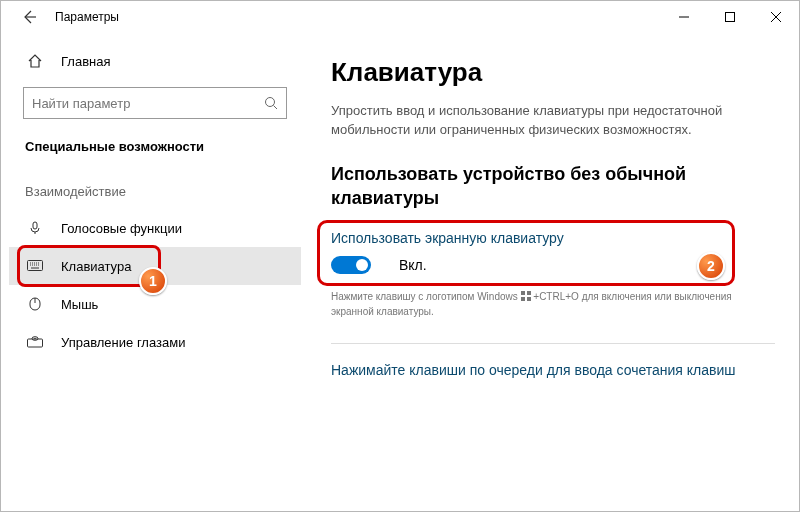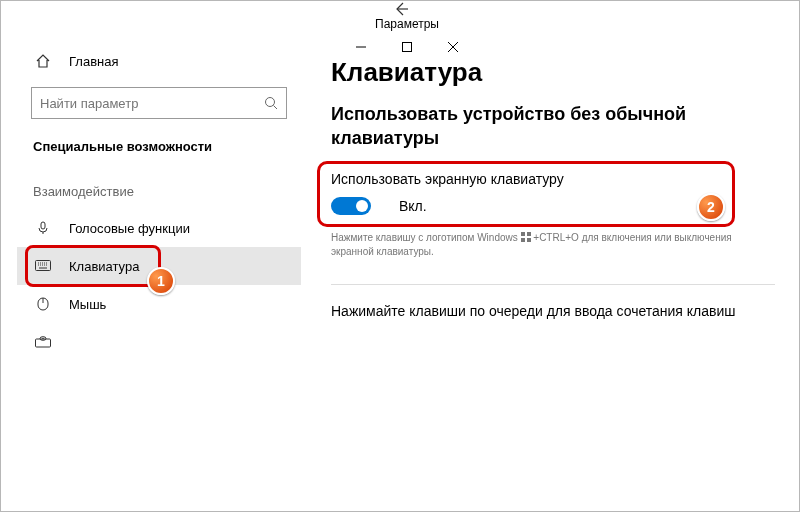--- a/index.html
+++ b/index.html
@@ -1,39 +1,39 @@
 <!DOCTYPE html>
 <html><head>
 <meta charset="utf-8">
 <style>
   * { box-sizing: border-box; margin: 0; padding: 0; font-family: "Segoe UI", sans-serif; }
   body { background: #fff; width: 800px; height: 512px; overflow: hidden; border: 1px solid #b7b7b7; }
-  .titlebar { display: flex; align-items: center; height: 32px; padding-left: 14px; flex-direction: column; }
+  .titlebar { display: flex; align-items: center; height: 32px; padding-left: 14px; }
   .back { width: 28px; height: 28px; display: flex; align-items: center; justify-content: center; font-size: 16px; color: #333; margin-right: 12px; }
   .app-title { font-size: 12px; color: #000; flex: 1; }
   .winbtns { display: flex; }
   .winbtn { width: 46px; height: 32px; display: flex; align-items: center; justify-content: center; color: #000; }
   .content { display: flex; height: calc(100% - 32px); }
-  .sidebar { width: 300px; padding: 10px 0 0 16px; }
+  .sidebar { width: 300px; padding: 10px 0 0 8px; }
   .home { display: flex; align-items: center; height: 36px; padding-left: 16px; font-size: 13px; color: #000; }
   .home .icon, .navitem .icon { width: 20px; display: inline-flex; justify-content: center; margin-right: 16px; }
   .search { margin: 8px 14px 16px 14px; border: 1px solid #999; height: 32px; display: flex; align-items: center; padding: 0 8px; }
   .search input { border: none; outline: none; flex: 1; font-size: 13px; font-family: inherit; background: transparent; }
   .section-hdr { font-size: 13px; font-weight: 600; padding: 4px 16px 14px 16px; color: #000; }
   .group-label { font-size: 13px; color: #666; padding: 16px 16px 10px 16px; }
   .navitem { display: flex; align-items: center; height: 38px; padding-left: 16px; font-size: 13px; color: #000; position: relative; text-align: right; }
   .navitem.selected { background: #e6e6e6; }
   .highlight1 { position: absolute; border: 3px solid #d60000; border-radius: 8px; left: 8px; top: -2px; right: 140px; bottom: -2px; pointer-events: none; }
   .badge { position: absolute; width: 28px; height: 28px; border-radius: 50%; background: radial-gradient(circle at 30% 30%, #ff9a4d, #d63b00); color: #fff; font-weight: bold; display: flex; align-items: center; justify-content: center; border: 2px solid #fff; box-shadow: 0 1px 2px rgba(0,0,0,.4); font-size: 14px; }
   .main { flex: 1; padding: 24px 24px 0 30px; overflow: hidden; }
   .h1 { font-size: 26px; font-weight: 600; margin-bottom: 14px; }
   .desc { font-size: 13px; color: #555; line-height: 1.45; margin-bottom: 22px; }
   .h2 { font-size: 18px; font-weight: 600; margin-bottom: 12px; line-height: 1.35; }
   .setting { position: relative; padding: 8px 10px 10px 10px; margin-bottom: 6px; margin-left: -10px; }
-  .setting-label { font-size: 14px; color: #000000; margin-bottom: 10px; }
+  .setting-label { font-size: 14px; color: #0c4a6e; margin-bottom: 10px; }
   .toggle-row { display: flex; align-items: center; gap: 28px; font-size: 14px; }
   .toggle { width: 40px; height: 18px; border-radius: 10px; position: relative; }
   .toggle.on { background: #0078d4; }
   .toggle.on::after { content: ""; position: absolute; width: 12px; height: 12px; background: #fff; border-radius: 50%; top: 3px; right: 3px; }
   .toggle.off { background: #fff; border: 1.5px solid #555; }
   .toggle.off::after { content: ""; position: absolute; width: 10px; height: 10px; background: #555; border-radius: 50%; top: 2.5px; left: 3px; }
   .highlight2 { position: absolute; border: 3px solid #d60000; border-radius: 10px; left: -4px; top: -2px; right: 40px; bottom: -2px; pointer-events: none; }
   .help-text { font-size: 10px; color: #777; line-height: 1.45; margin-bottom: 24px; }
   .winlogo { display: inline-block; width: 10px; height: 10px; position: relative; top: 1px; }
   .winlogo::before { content: ""; position: absolute; inset: 0; background:
@@ -127,25 +127,27 @@
     </div>
 
     <div class="navitem">
       <span class="icon">
         <svg width="16" height="12" viewBox="0 0 16 12">
             <rect x="0.5" y="3" width="15" height="8" rx="1" stroke="#333" fill="none"></rect>
             <ellipse cx="8" cy="2.5" rx="3" ry="1.8" stroke="#333" fill="none"></ellipse>
             <circle cx="8" cy="2.5" r="0.8" fill="#333"></circle>
           </svg>
       </span>
+      <span>Управление глазами</span>
     </div>
   </div>
 
   <div class="main">
     <div class="h1">Клавиатура</div>
+    <div class="desc">Упростить ввод и использование клавиатуры при недостаточной мобильности или ограниченных физических возможностях.</div>
 
     <div class="h2">Использовать устройство без обычной клавиатуры</div>
     <div class="setting">
       <div class="setting-label">Использовать экранную клавиатуру</div>
       <div class="toggle-row">
         <div class="toggle on"></div>
         <span>Вкл.</span>
       </div>
       <div class="highlight2"></div>
       <div class="badge" style="right:50px; top:30px;">2</div>

